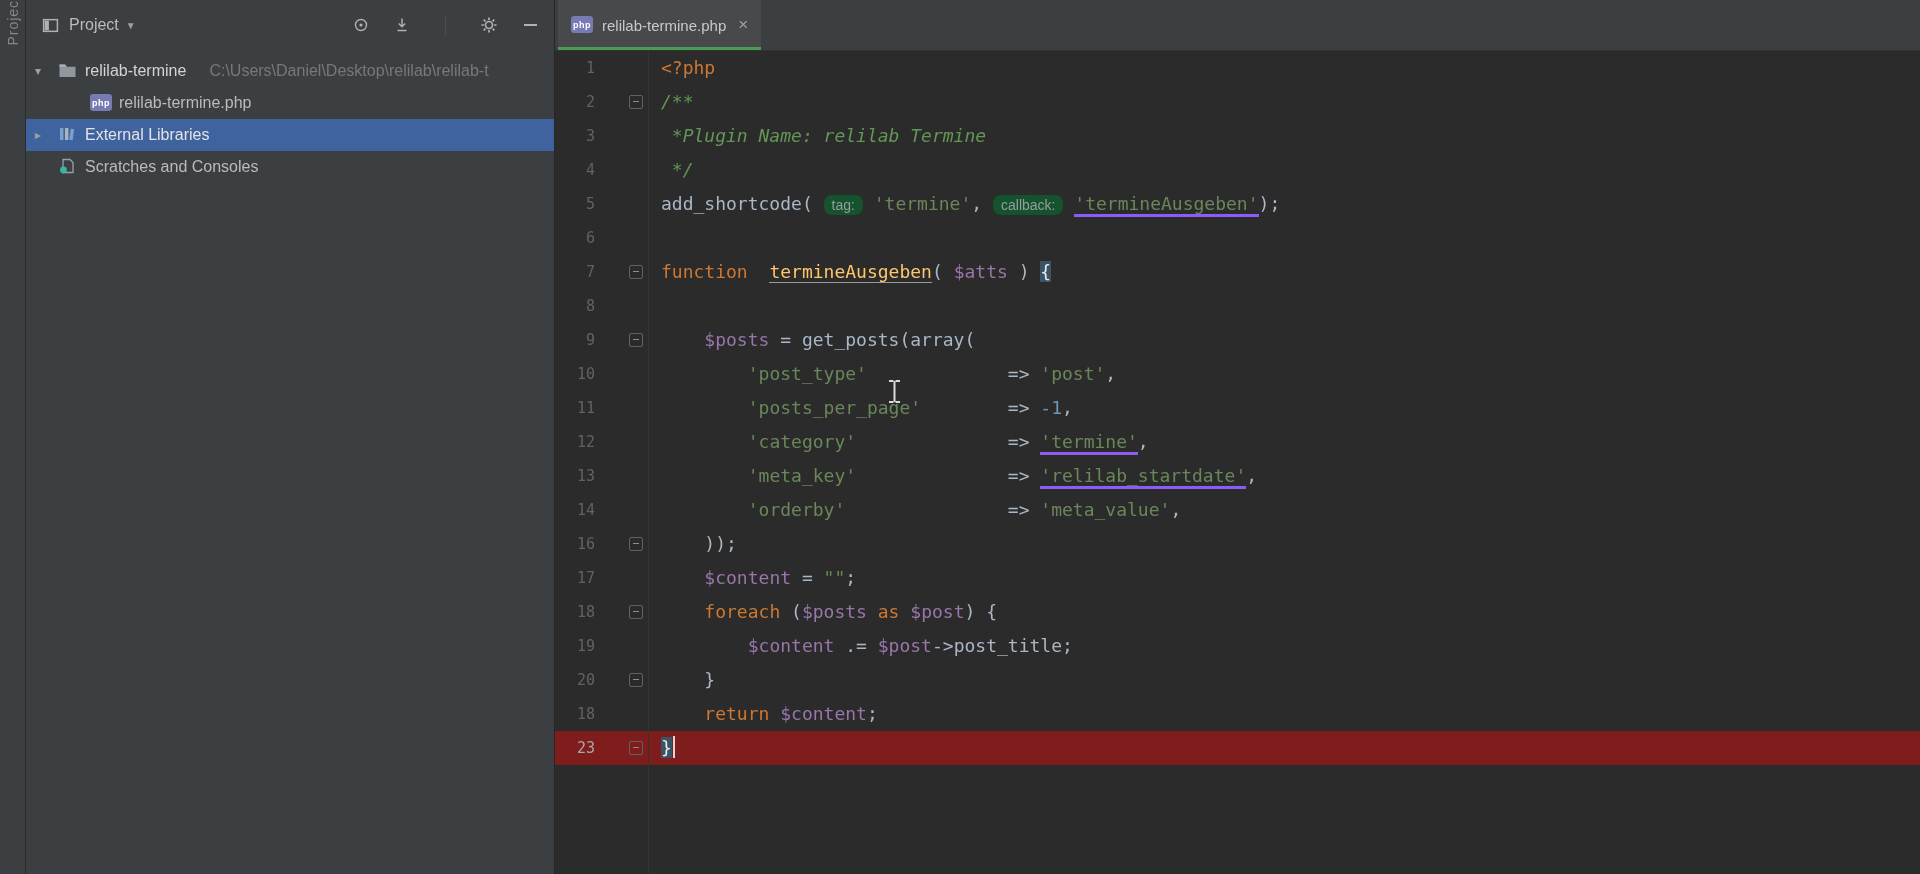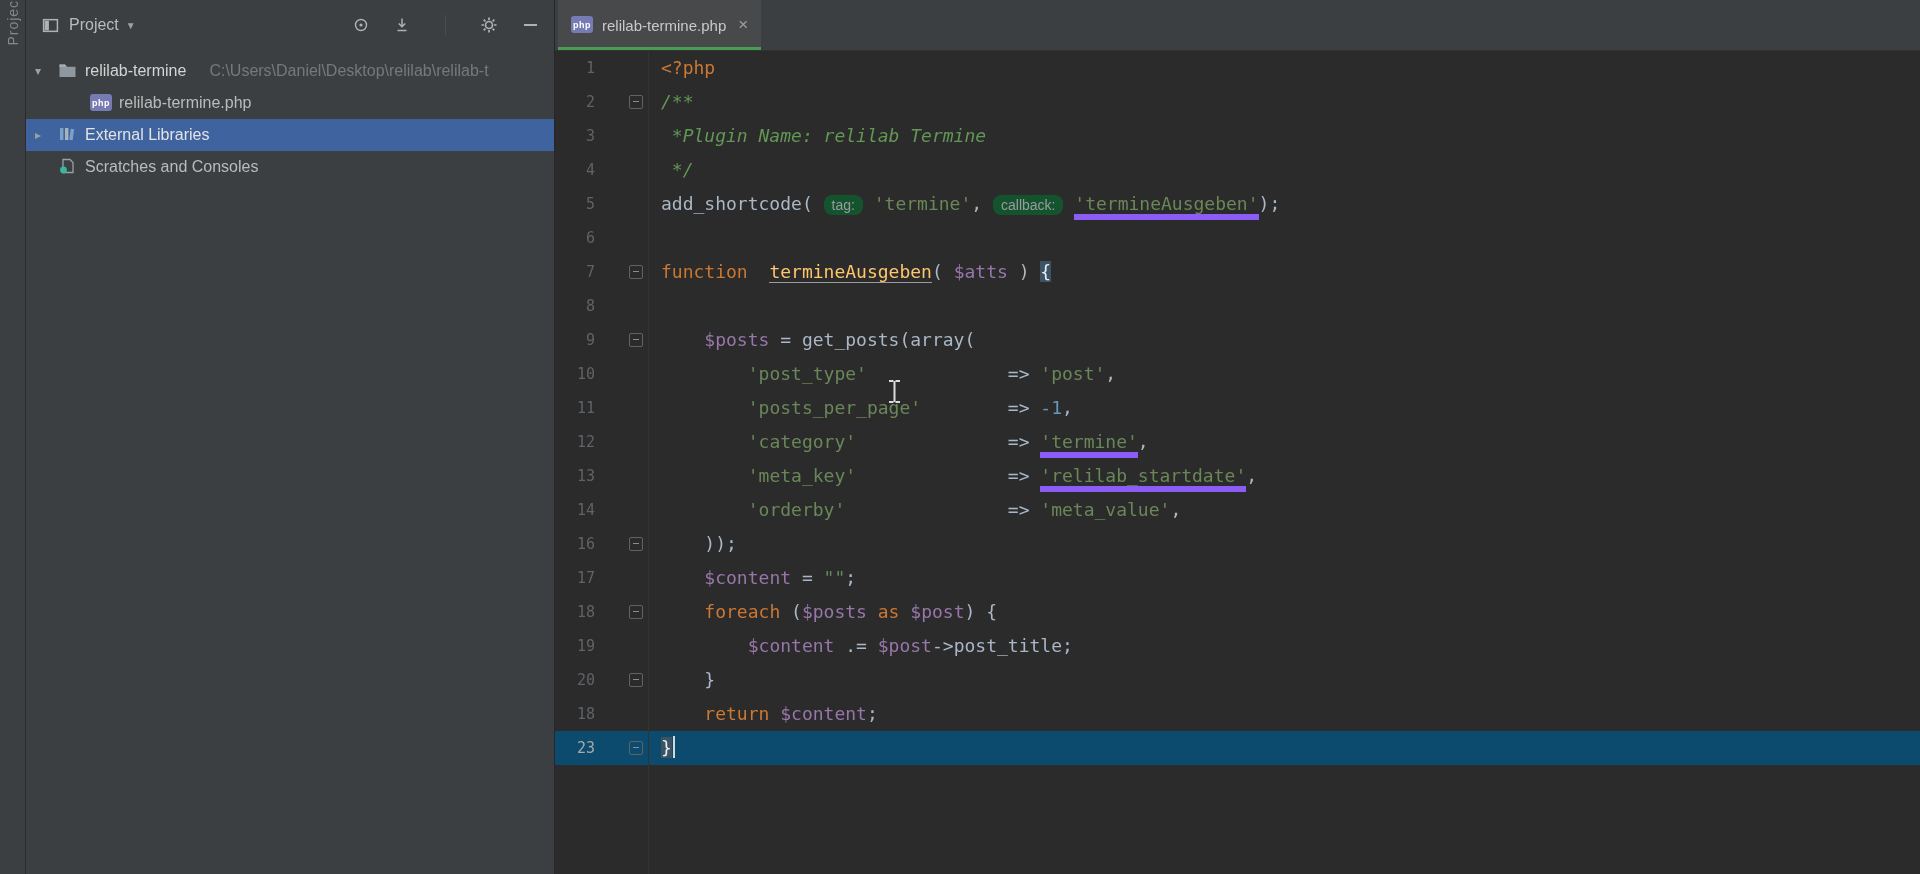--- a/index.html
+++ b/index.html
@@ -35,33 +35,33 @@
   .editor-col{flex:1;display:flex;flex-direction:column;min-width:0}
   .tab-bar{flex:0 0 51px;background:var(--panel-bg);border-bottom:1px solid #323232;display:flex;padding-left:3px}
   .tab{display:flex;align-items:center;gap:9px;padding:0 13px;background:#47494b;position:relative;cursor:pointer}
   .tab .underline{position:absolute;left:0;right:0;bottom:0;height:3px;background:var(--tab-underline)}
   .tab-label{color:#c9c9c9;font-size:15px}
   .tab-close{color:#9da0a3;font-size:17px;margin-left:3px;cursor:pointer}
 
   .editor{flex:1;position:relative;overflow:hidden;font-family:"DejaVu Sans Mono",monospace;font-size:18px}
   .gutter-line{position:absolute;left:93px;top:0;bottom:0;width:1px;background:#313335;z-index:2;pointer-events:none}
   .code-line{display:flex;height:34px;line-height:34px;white-space:pre}
-  .code-line.current{background:#0c4a6e}
+  .code-line.current{background:#7f1d1d}
   .ln{flex:0 0 40px;text-align:right;color:var(--line-number);font-size:15px}
   .current .ln{color:#a8a8a8}
   .fold{flex:0 0 53px;position:relative}
   .fold.has::before{content:"";position:absolute;right:5px;top:10px;width:12px;height:12px;border:1px solid #5e6264;border-radius:2px}
   .fold.has::after{content:"";position:absolute;right:9px;top:16px;width:6px;height:1px;background:#8a8d8f}
   .lt{padding-left:13px;color:var(--text)}
 
   .tk-tag{color:var(--keyword)}
   .tk-kw{color:var(--keyword)}
   .tk-doc{color:var(--comment);font-style:italic}
   .tk-str{color:var(--string)}
-  .tk-strsp{color:var(--string);border-bottom:6px solid #8b5cf6}
+  .tk-strsp{color:var(--string);border-bottom:3px solid #8b5cf6}
   .tk-var{color:var(--variable)}
   .tk-num{color:var(--number)}
   .tk-fnsp{color:var(--function);border-bottom:1px solid #9b9b9b}
   .tk-txt{color:var(--text)}
   .tk-hint{background:#14532d;color:#999c9f;border-radius:8px;padding:2px 8px;font-size:14px;font-family:Liberation Sans, sans-serif}
   .tk-bmatch{background:#3b5364;color:#ececec}
   .caret{display:inline-block;width:2px;height:22px;background:#d8d8d8;vertical-align:-4px;margin-left:1px}
 
   .mouse-cursor{position:absolute;left:887px;top:379px;z-index:10;pointer-events:none}
 </style>

